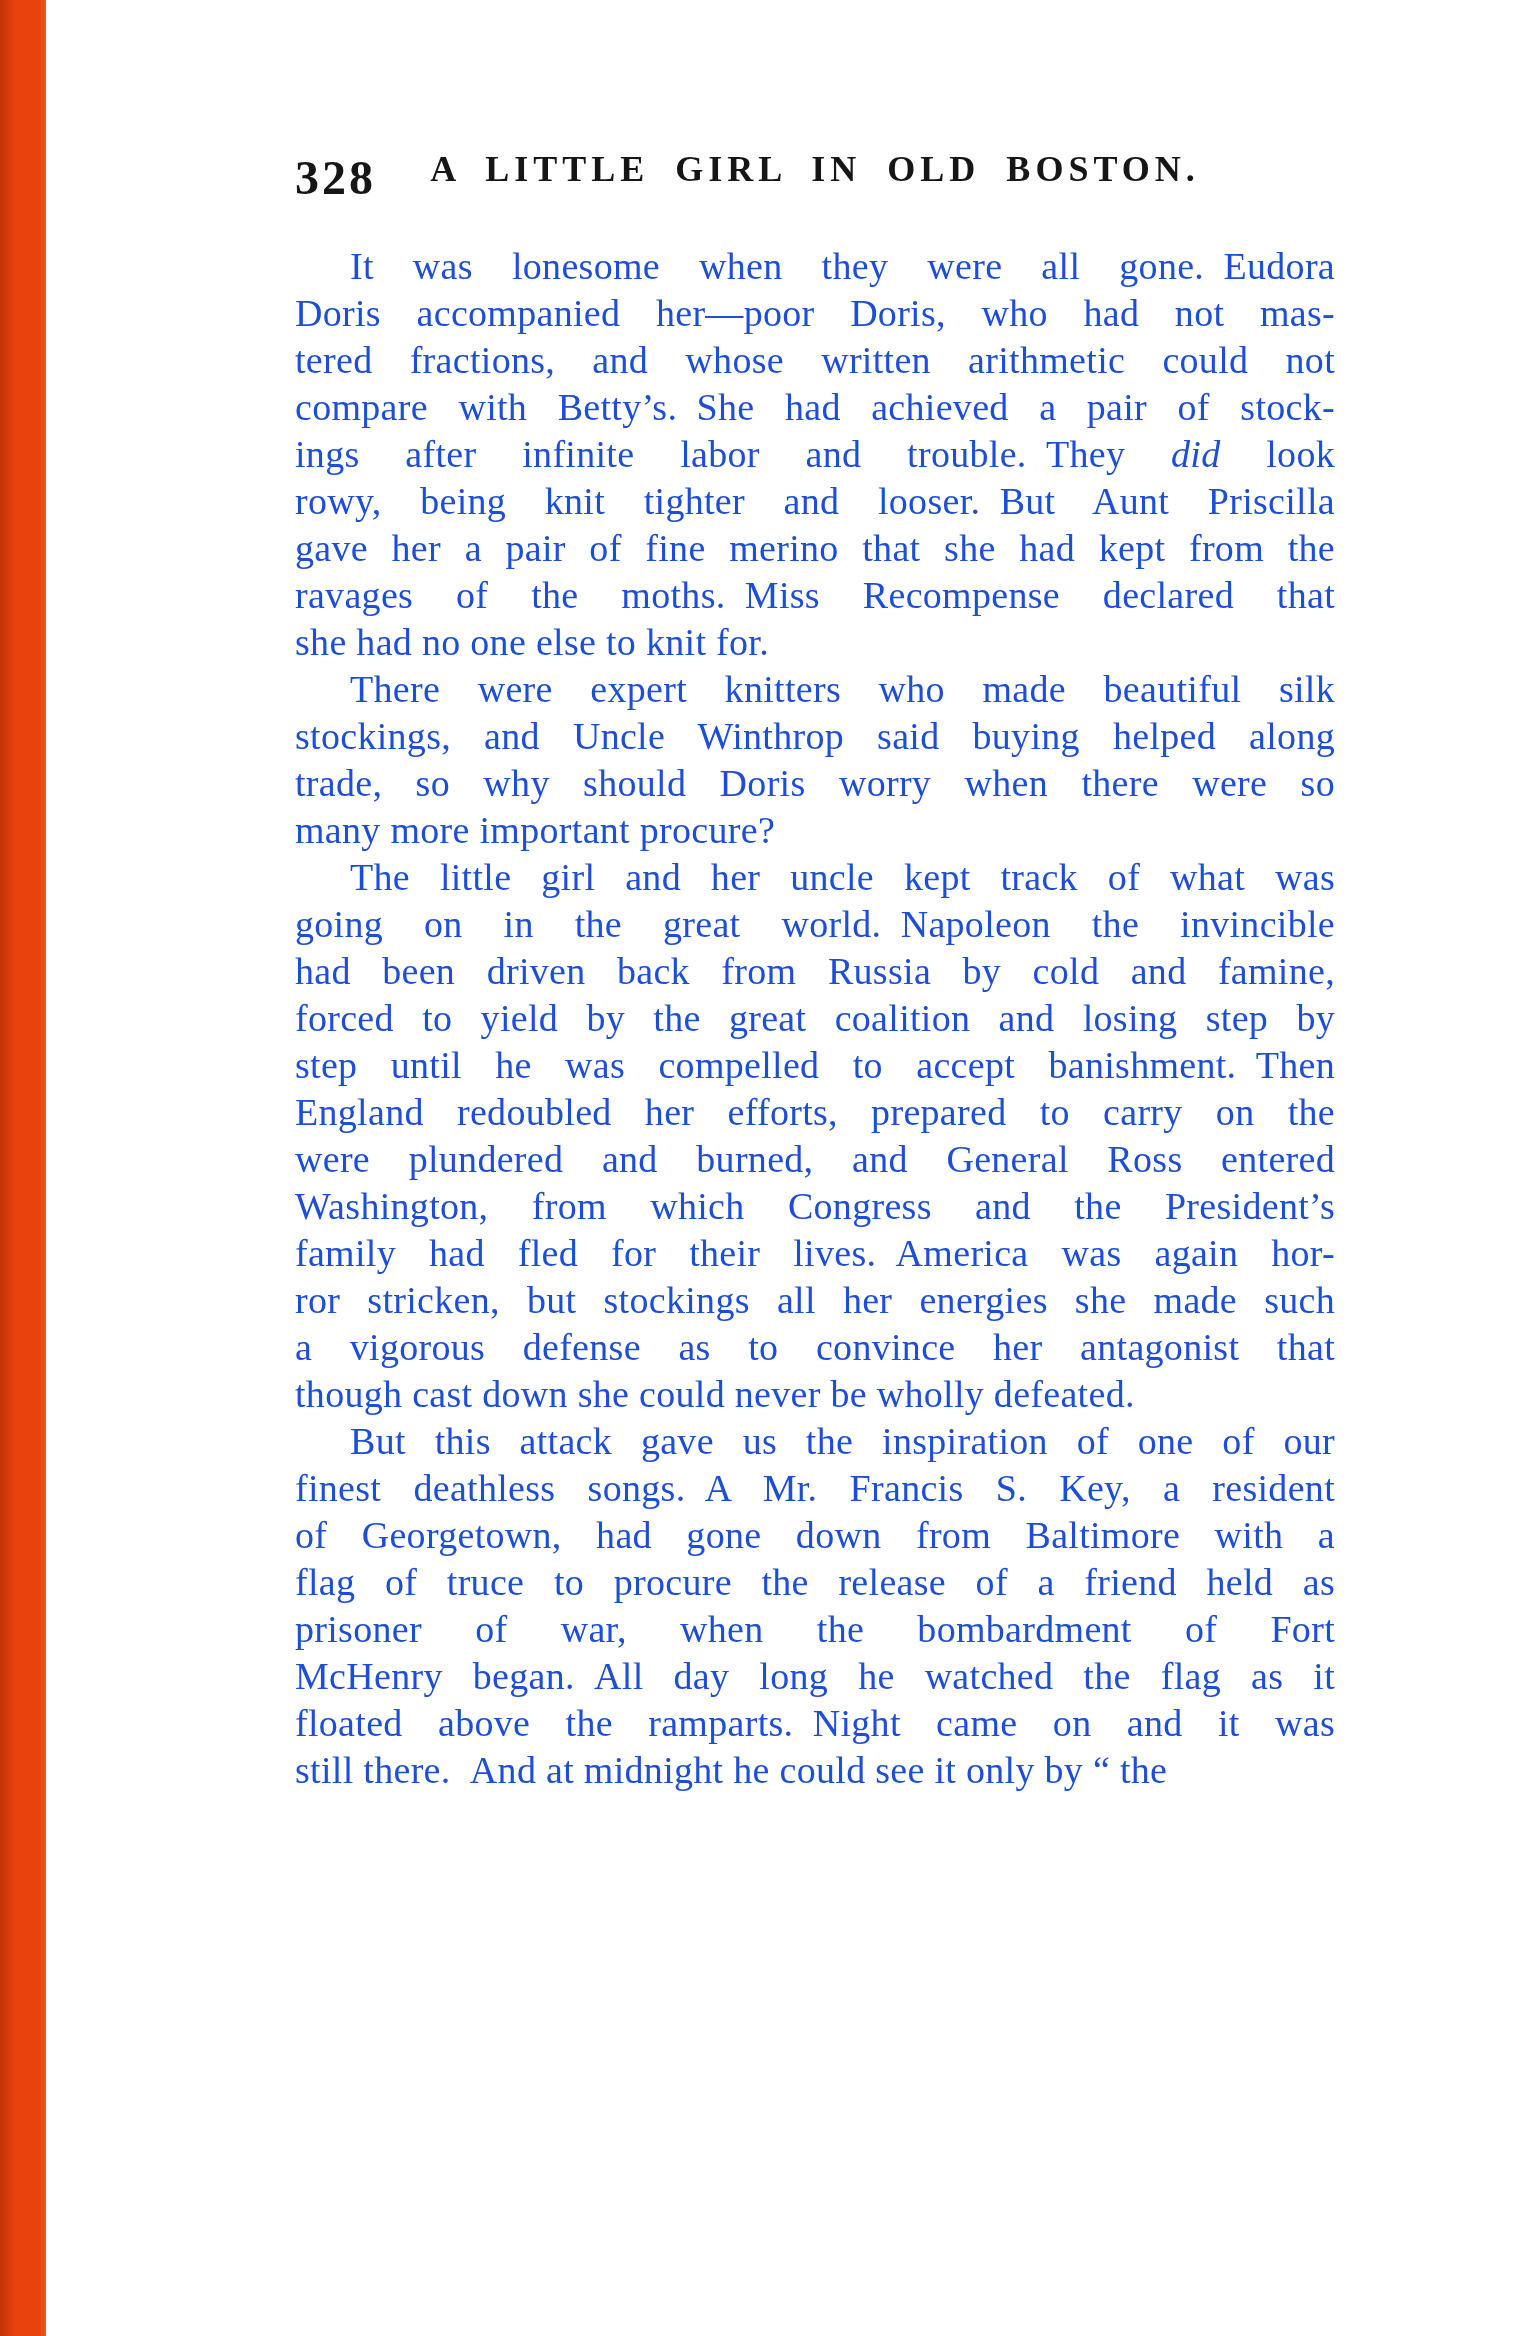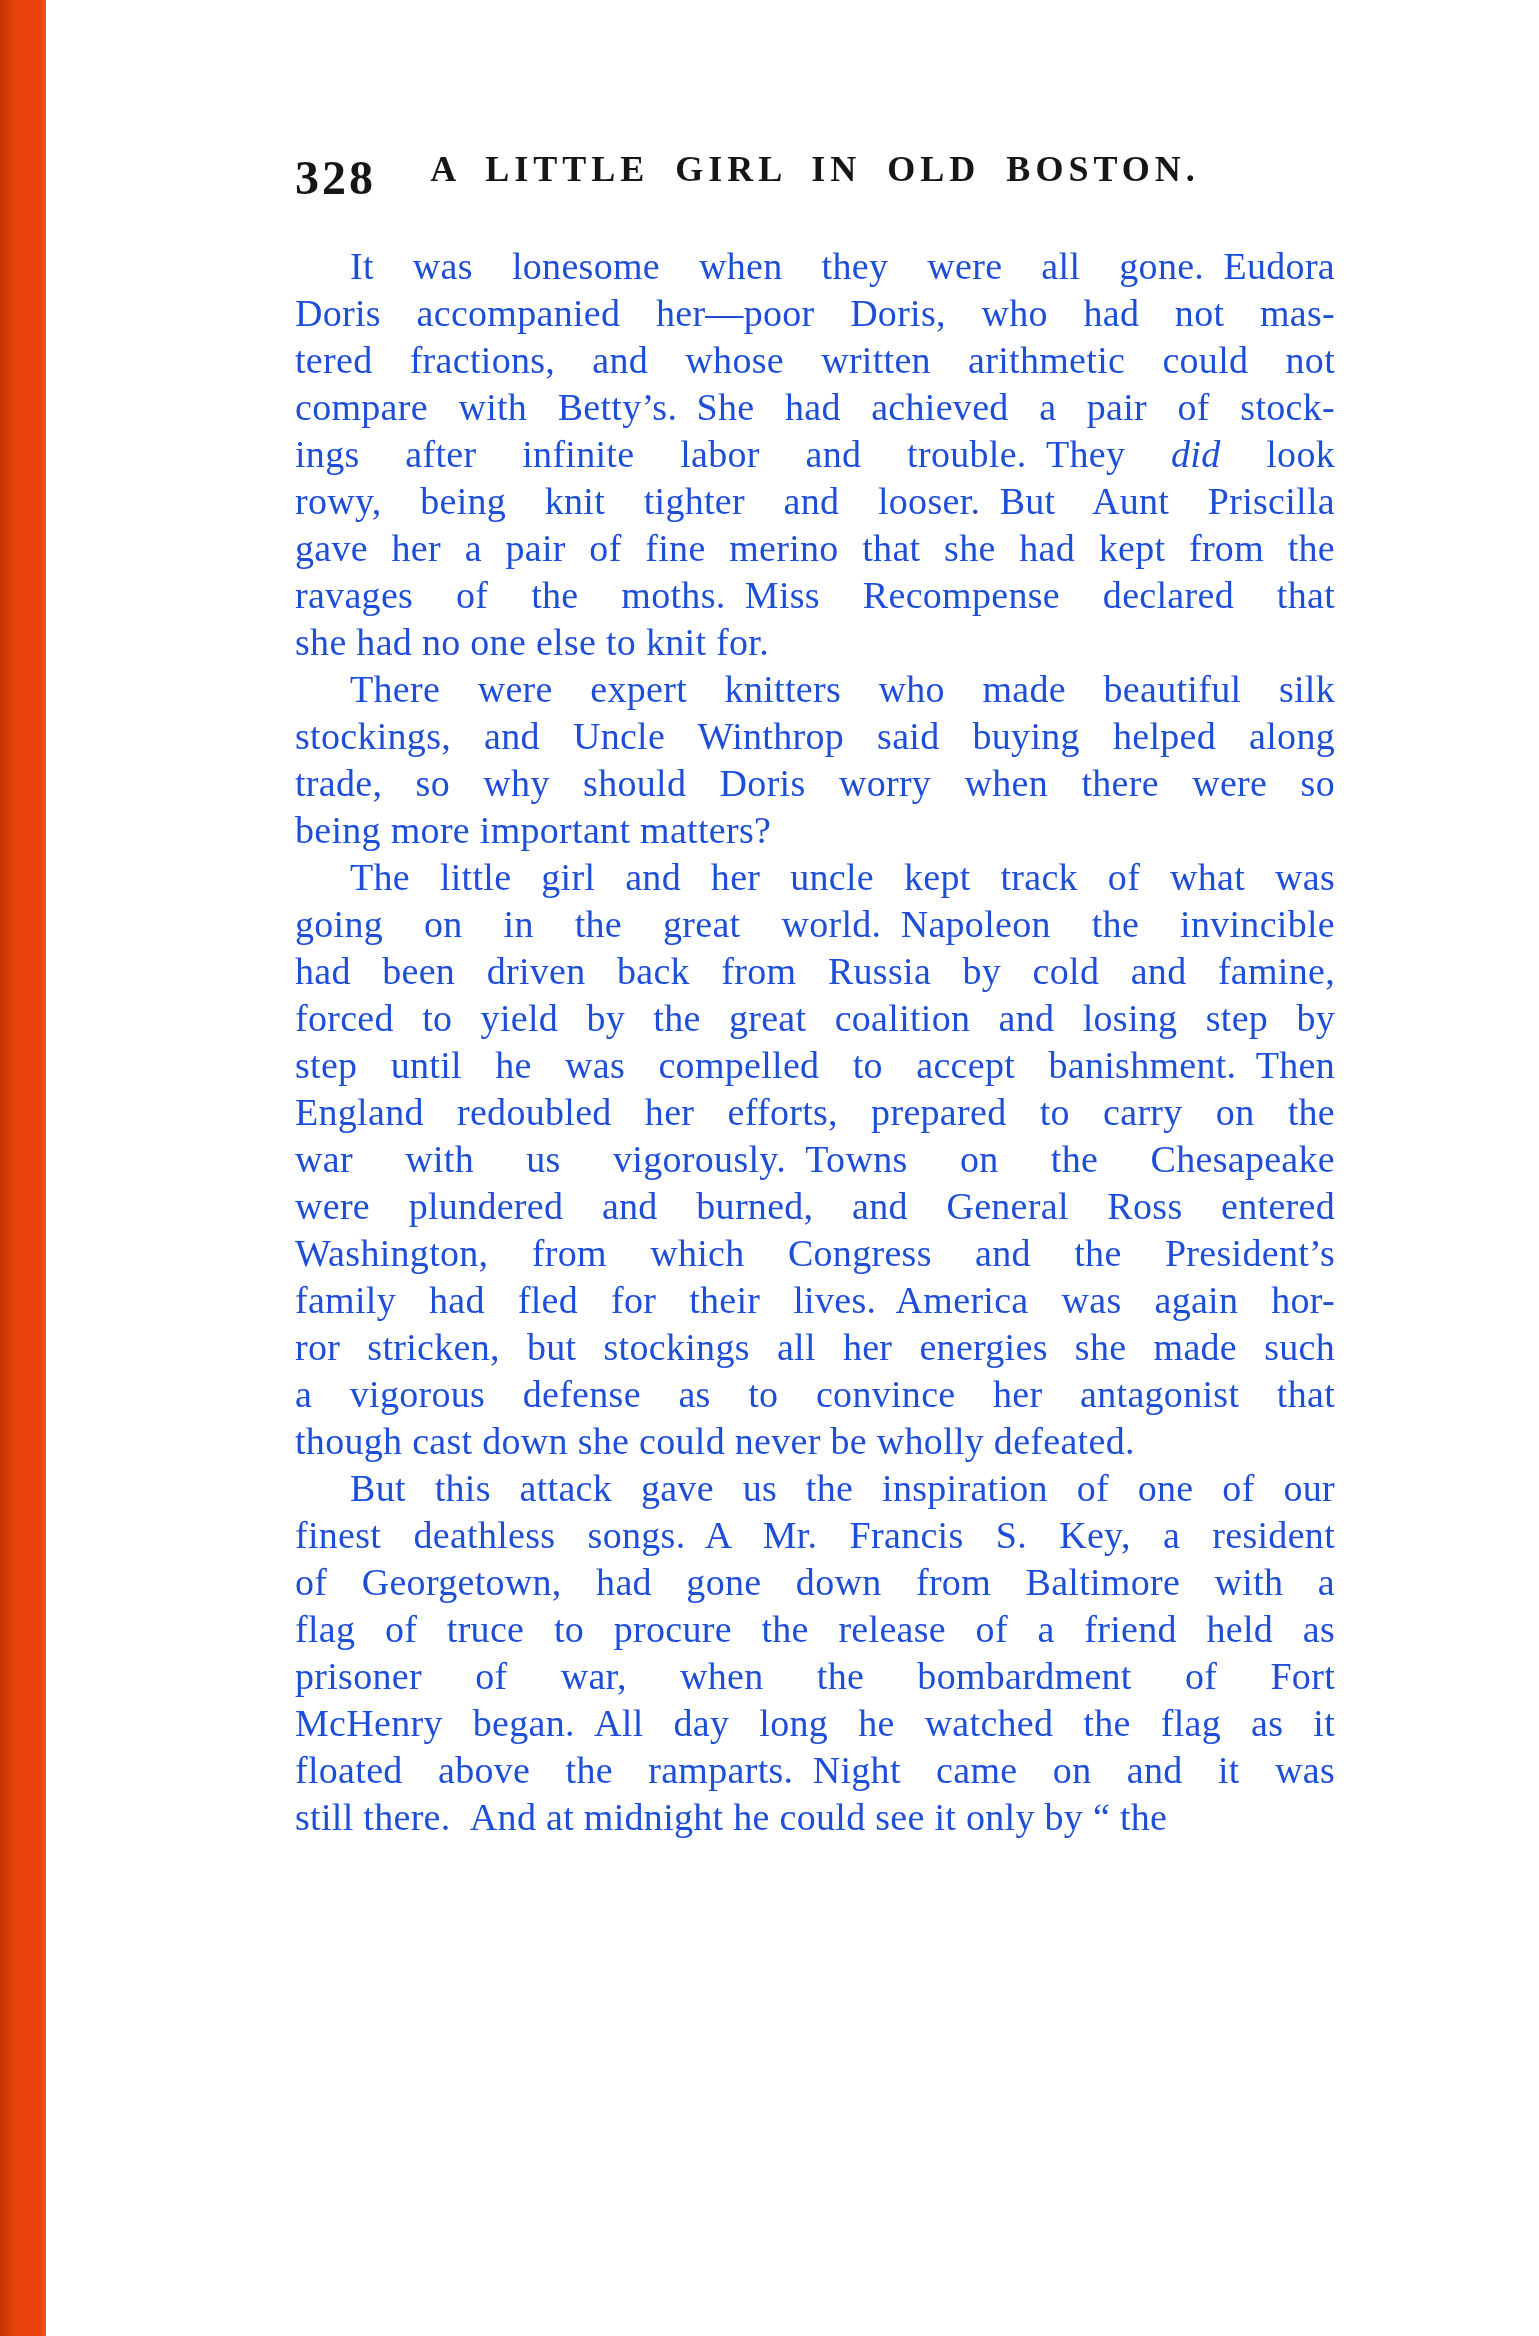--- a/index.html
+++ b/index.html
@@ -74,28 +74,27 @@
         <div class="line">tered fractions, and whose written arithmetic could not</div>
         <div class="line">compare with Betty’s. She had achieved a pair of stock-</div>
         <div class="line">ings after infinite labor and trouble. They <em>did</em> look</div>
         <div class="line">rowy, being knit tighter and looser. But Aunt Priscilla</div>
         <div class="line">gave her a pair of fine merino that she had kept from the</div>
         <div class="line">ravages of the moths. Miss Recompense declared that</div>
         <div class="line last">she had no one else to knit for.</div>
         <div class="line first">There were expert knitters who made beautiful silk</div>
         <div class="line">stockings, and Uncle Winthrop said buying helped along</div>
         <div class="line">trade, so why should Doris worry when there were so</div>
-        <div class="line last">being more important matters?</div>
+        <div class="line last">many more important procure?</div>
         <div class="line first">The little girl and her uncle kept track of what was</div>
         <div class="line">going on in the great world. Napoleon the invincible</div>
         <div class="line">had been driven back from Russia by cold and famine,</div>
         <div class="line">forced to yield by the great coalition and losing step by</div>
         <div class="line">step until he was compelled to accept banishment. Then</div>
         <div class="line">England redoubled her efforts, prepared to carry on the</div>
-        <div class="line">war with us vigorously. Towns on the Chesapeake</div>
         <div class="line">were plundered and burned, and General Ross entered</div>
         <div class="line">Washington, from which Congress and the President’s</div>
         <div class="line">family had fled for their lives. America was again hor-</div>
         <div class="line">ror stricken, but stockings all her energies she made such</div>
         <div class="line">a vigorous defense as to convince her antagonist that</div>
         <div class="line last">though cast down she could never be wholly defeated.</div>
         <div class="line first">But this attack gave us the inspiration of one of our</div>
         <div class="line">finest deathless songs. A Mr. Francis S. Key, a resident</div>
         <div class="line">of Georgetown, had gone down from Baltimore with a</div>
         <div class="line">flag of truce to procure the release of a friend held as</div>

